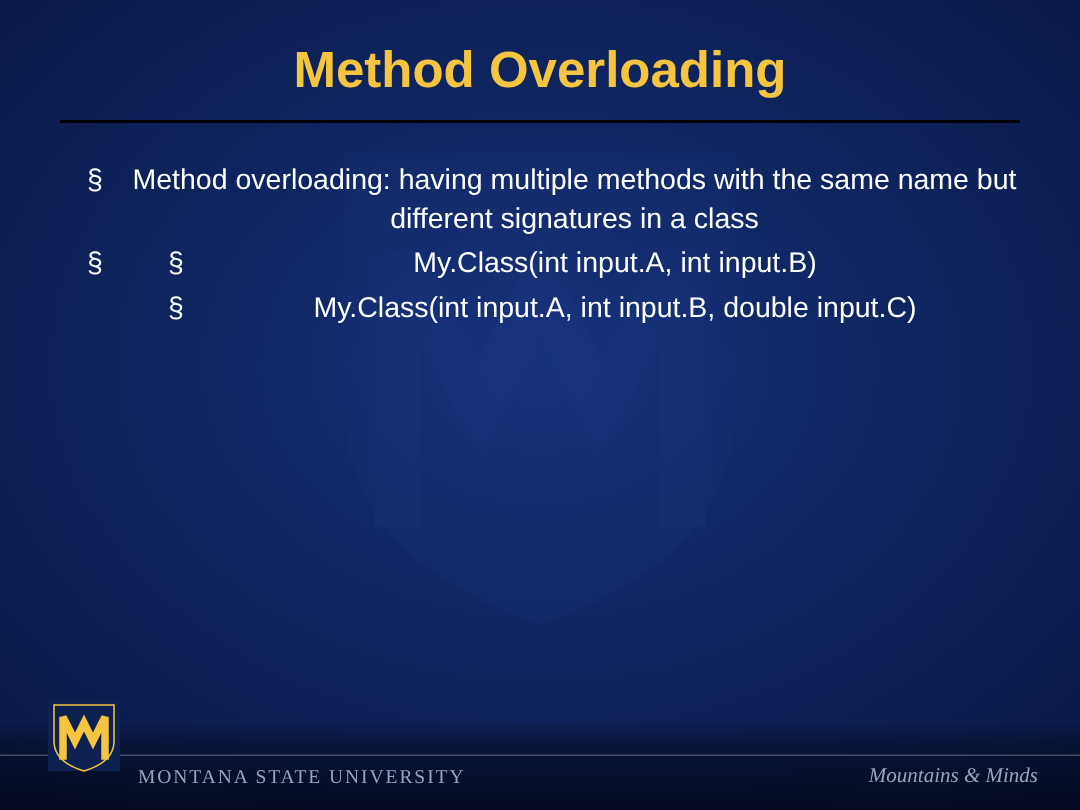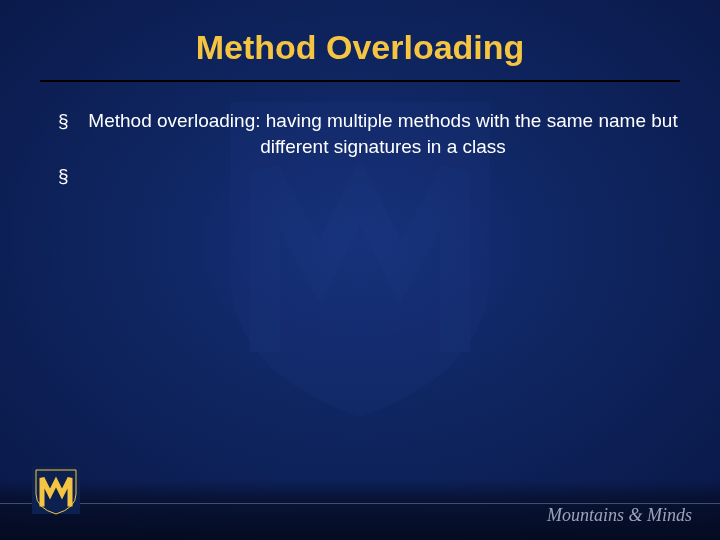--- a/index.html
+++ b/index.html
@@ -122,21 +122,21 @@
     letter-spacing: 1.3px;
     color: #9ba4b8;
     font-variant: small-caps;
   }
   .footer-tag {
     position: absolute;
     right: 28px;
     bottom: 14px;
     font-family: Georgia, "Times New Roman", serif;
     font-style: italic;
-    font-size: 18px;
+    font-size: 14px;
     color: #9ba4b8;
   }
   .footer-tag .amp {
     font-style: italic;
   }
 </style>
 </head>
 <body>
 
 <div class="slide">
@@ -148,34 +148,39 @@
     </svg>
   </div>
 
   <div class="title">Method Overloading</div>
   <div class="title-rule"></div>
 
   <div class="content">
     <ul class="bul">
       <li><span>Method overloading: having multiple methods with the same name but different signatures in a class</span></li>
       <li>
+        <ul class="sub">
+          <li><span>My.Class(int input.A, int input.B)</span></li>
+          <li><span>My.Class(int input.A, int input.B, double input.C)</span></li>
+        </ul>
       </li>
     </ul>
   </div>
 
   <div class="footer">
     <div class="footer-rule"></div>
 
     <div class="footer-logo">
       <svg width="52" height="52" viewBox="0 0 52 52">
         <rect x="2" y="2" width="48" height="48" fill="#0d2150"></rect>
         <path d="M6 6 H46 V30 Q46 44 26 50 Q6 44 6 30 Z" fill="#0d2150" stroke="#f5c542" stroke-width="1"></path>
         <path d="M12 40 V14 L20 30 L26 18 L32 30 L40 14 V40" fill="none" stroke="#f5c542" stroke-width="5" stroke-linejoin="miter" stroke-linecap="square"></path>
       </svg>
     </div>
 
+    <div class="footer-univ">MONTANA STATE UNIVERSITY</div>
 
     <div class="footer-tag">
       <span>Mountains </span><span class="amp">&amp;</span><span> Minds</span>
     </div>
   </div>
 
 </div>
 
 </body></html>

